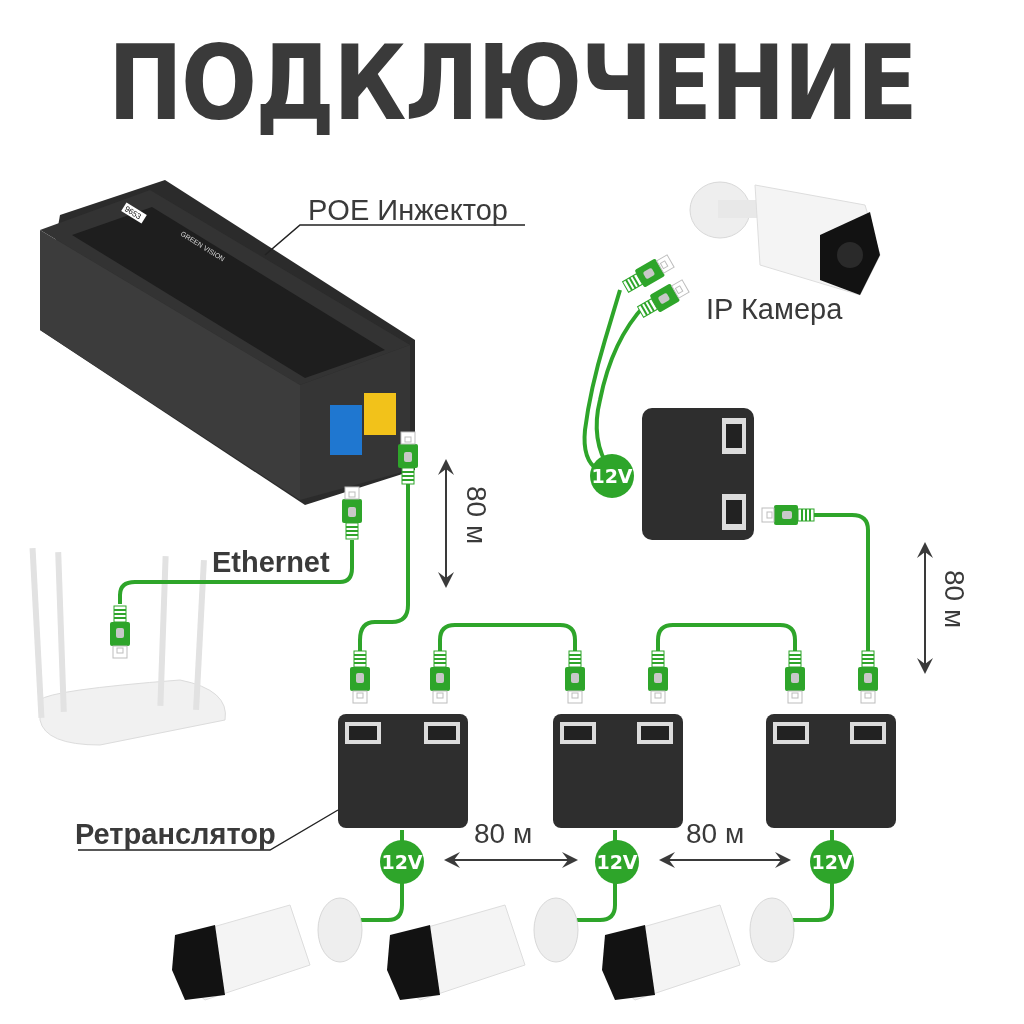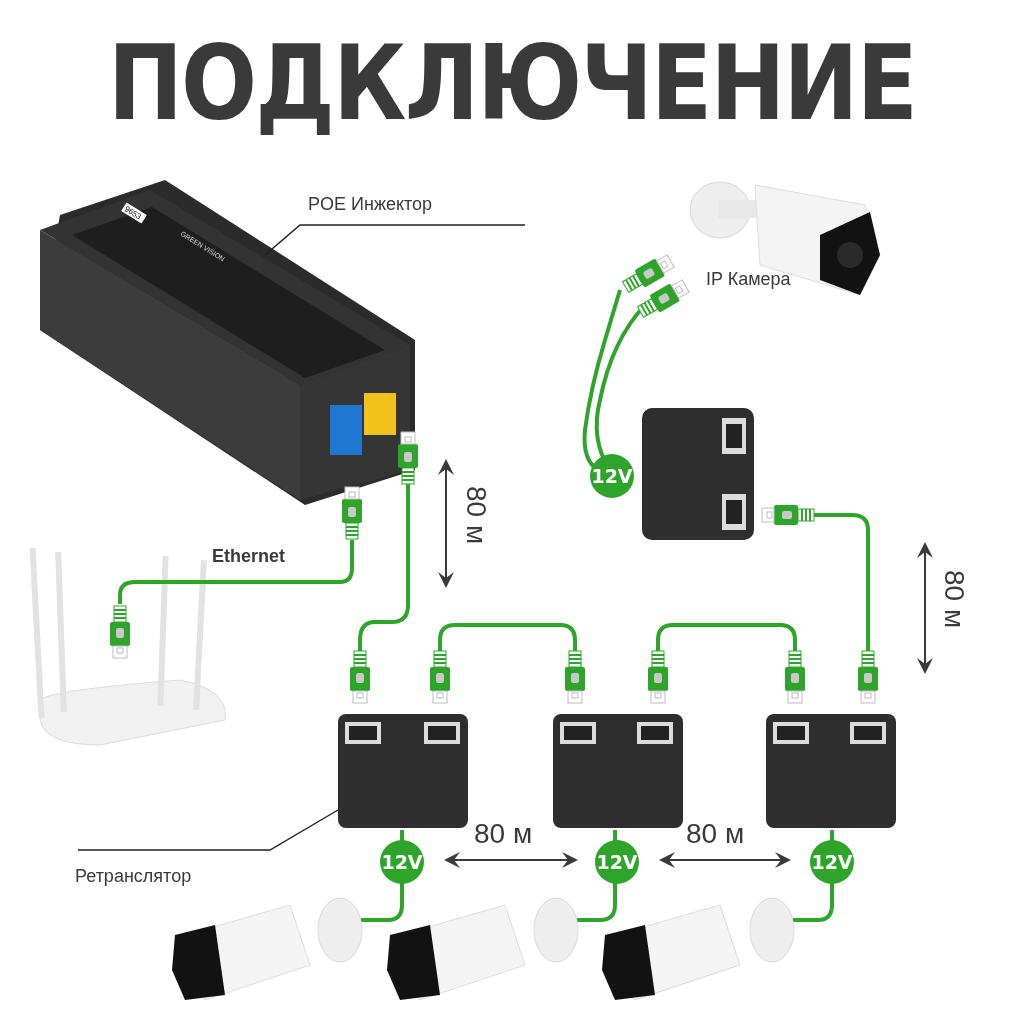--- a/index.html
+++ b/index.html
@@ -2,21 +2,21 @@
 <html><head>
   <meta charset="utf-8">
   <style>
     html, body { margin: 0; padding: 0; background: #ffffff; }
     body { width: 1024px; height: 1024px; position: relative; overflow: hidden;
            font-family: "Liberation Sans", "DejaVu Sans", sans-serif; color: #3a3a3a; }
     .title { position: absolute; left: 0; top: 28px; width: 1024px; text-align: center;
              font-family: "DejaVu Sans", sans-serif; font-weight: bold; font-size: 104px;
              letter-spacing: -2px; color: #3a3a3a; transform: scaleX(0.86); transform-origin: 512px 0;
              line-height: 110px; }
-    .label { position: absolute; font-size: 18px; color: #3a3a3a; white-space: nowrap; }
+    .label { position: absolute; font-size: 29px; color: #3a3a3a; white-space: nowrap; }
     .dist { position: absolute; font-size: 28px; color: #3a3a3a; white-space: nowrap; }
     .dist.rot { transform: rotate(90deg); transform-origin: left top; }
     svg.canvas { position: absolute; left: 0; top: 0; }
     .badge-text { font-family: "DejaVu Sans", sans-serif; font-weight: bold; font-size: 19px; fill: #ffffff; }
   </style>
 </head>
 <body>
 
 <div class="title">ПОДКЛЮЧЕНИЕ</div>
 
@@ -171,20 +171,20 @@
     <path d="M390,935 L430,925 L440,995 L400,1000 L387,970 Z" fill="#121212"></path>
   </g>
   <g>
     <ellipse cx="772" cy="930" rx="22" ry="32" fill="#eeeeee" stroke="#d8d8d8"></ellipse>
     <path d="M615,935 L720,905 L740,965 L635,1000 L605,975 Z" fill="#f4f4f4" stroke="#dddddd"></path>
     <path d="M605,935 L645,925 L655,995 L615,1000 L602,970 Z" fill="#121212"></path>
   </g>
 </svg>
 
 <div class="label" style="left:308px; top:194px;">POE Инжектор</div>
-<div class="label" style="left:706px; top:269px;">IP Камера</div>
+<div class="label" style="left:706px; top:293px;">IP Камера</div>
 <div class="label" style="left:212px; top:546px;font-weight:bold;">Ethernet</div>
-<div class="label" style="left:75px; top:866px;">Ретранслятор</div>
+<div class="label" style="left:75px; top:818px;font-weight:bold;">Ретранслятор</div>
 
 <div class="dist rot" style="left:492px; top:486px;">80 м</div>
 <div class="dist rot" style="left:970px; top:570px;">80 м</div>
 <div class="dist" style="left:474px; top:818px;">80 м</div>
 <div class="dist" style="left:686px; top:818px;">80 м</div>
 
 </body></html>

